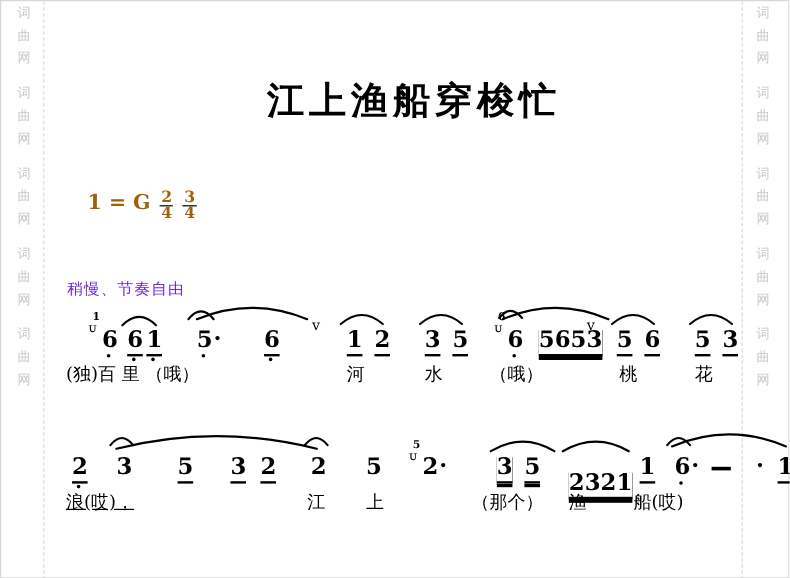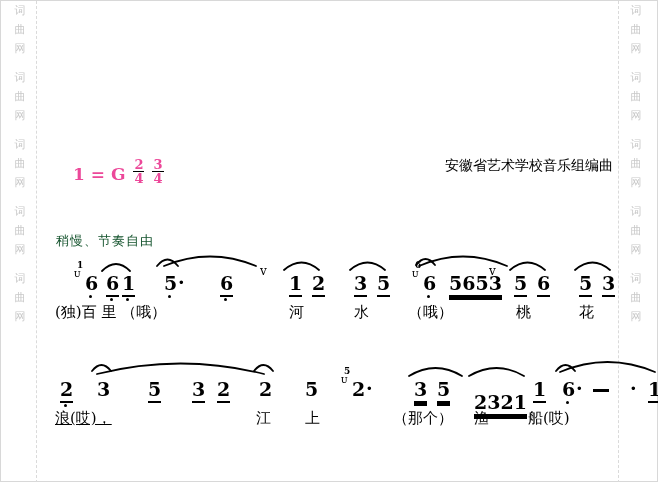--- a/index.html
+++ b/index.html
@@ -63,33 +63,33 @@
   }
   .credits{
     position:absolute;right:44px;top:155px;
     text-align:right;
     font-family:"DejaVu Serif","Liberation Serif",serif;
     font-size:14px;color:#000;line-height:19px;
   }
   .credit-spaced{letter-spacing:11px;padding-right:0;}
   .keysig{
     position:absolute;left:72px;top:158px;
-    display:flex;align-items:flex-end;gap:8px;
-    font-family:"DejaVu Serif","Liberation Serif",serif;
-    font-weight:bold;font-size:17px;color:#ec4899;
+    display:flex;align-items:flex-start;gap:8px;
+    font-family:"DejaVu Serif","Liberation Serif",serif;
+    font-weight:bold;font-size:17px;color:#a16207;
   }
   .frac{display:inline-flex;flex-direction:column;align-items:center;
         font-size:13px;font-weight:bold;line-height:11px;}
   .frac .num{border-bottom:1.6px solid #000;padding:0 1px 1px;}
   .frac .den{padding:1px 1px 0;}
 
   .tempo{
     position:absolute;left:55px;top:231px;
     font-family:"DejaVu Serif","Liberation Serif",serif;
-    font-size:13px;color:#14532d;letter-spacing:1px;white-space:nowrap;
+    font-size:13px;color:#6d28d9;letter-spacing:1px;white-space:nowrap;
   }
 
   
   .system{position:absolute;left:0;width:658px;height:100px;}
   #system1{top:252px;}
   #system2{top:358px;}
 
   .note-row{position:absolute;left:0;top:0;width:658px;height:46px;}
   .lyric-row{position:absolute;left:0;top:50px;width:602px;height:28px;}
 
@@ -193,23 +193,23 @@
       </div>
       <div class="wm-block">
         <div>词</div>
         <div>曲</div>
         <div>网</div>
       </div>
     </div>
   <div class="wm-rule left"></div>
   <div class="wm-rule right"></div>
 
+  <div class="song-title">江上渔船穿梭忙</div>
 
   <div class="credits">
-    <div>安徽省艺术学校音乐组编曲</div>
   </div>
 
   <div class="keysig">
     <span>1 = G</span>
     <span class="frac">
       <span class="num">2</span>
       <span class="den">4</span>
     </span>
     <span class="frac">
       <span class="num">3</span>

